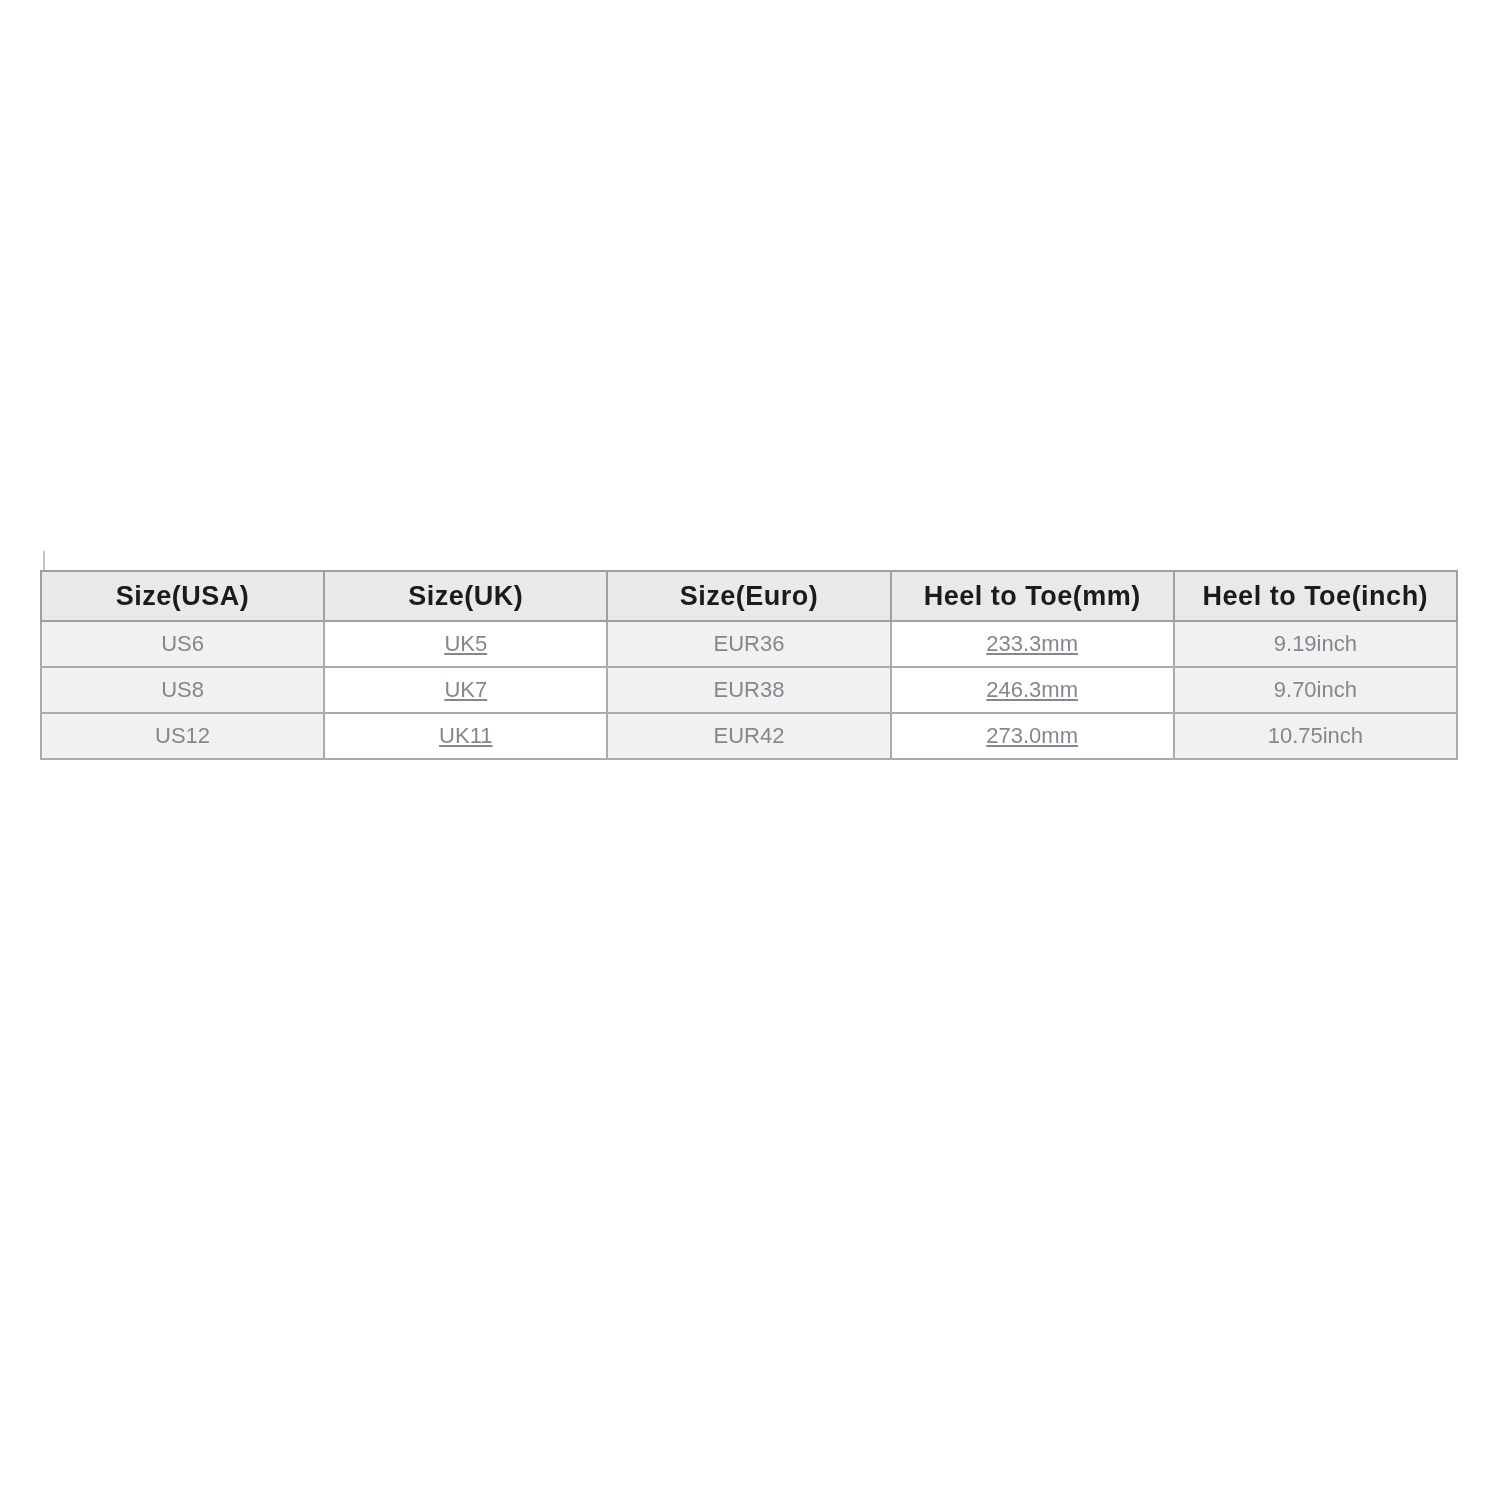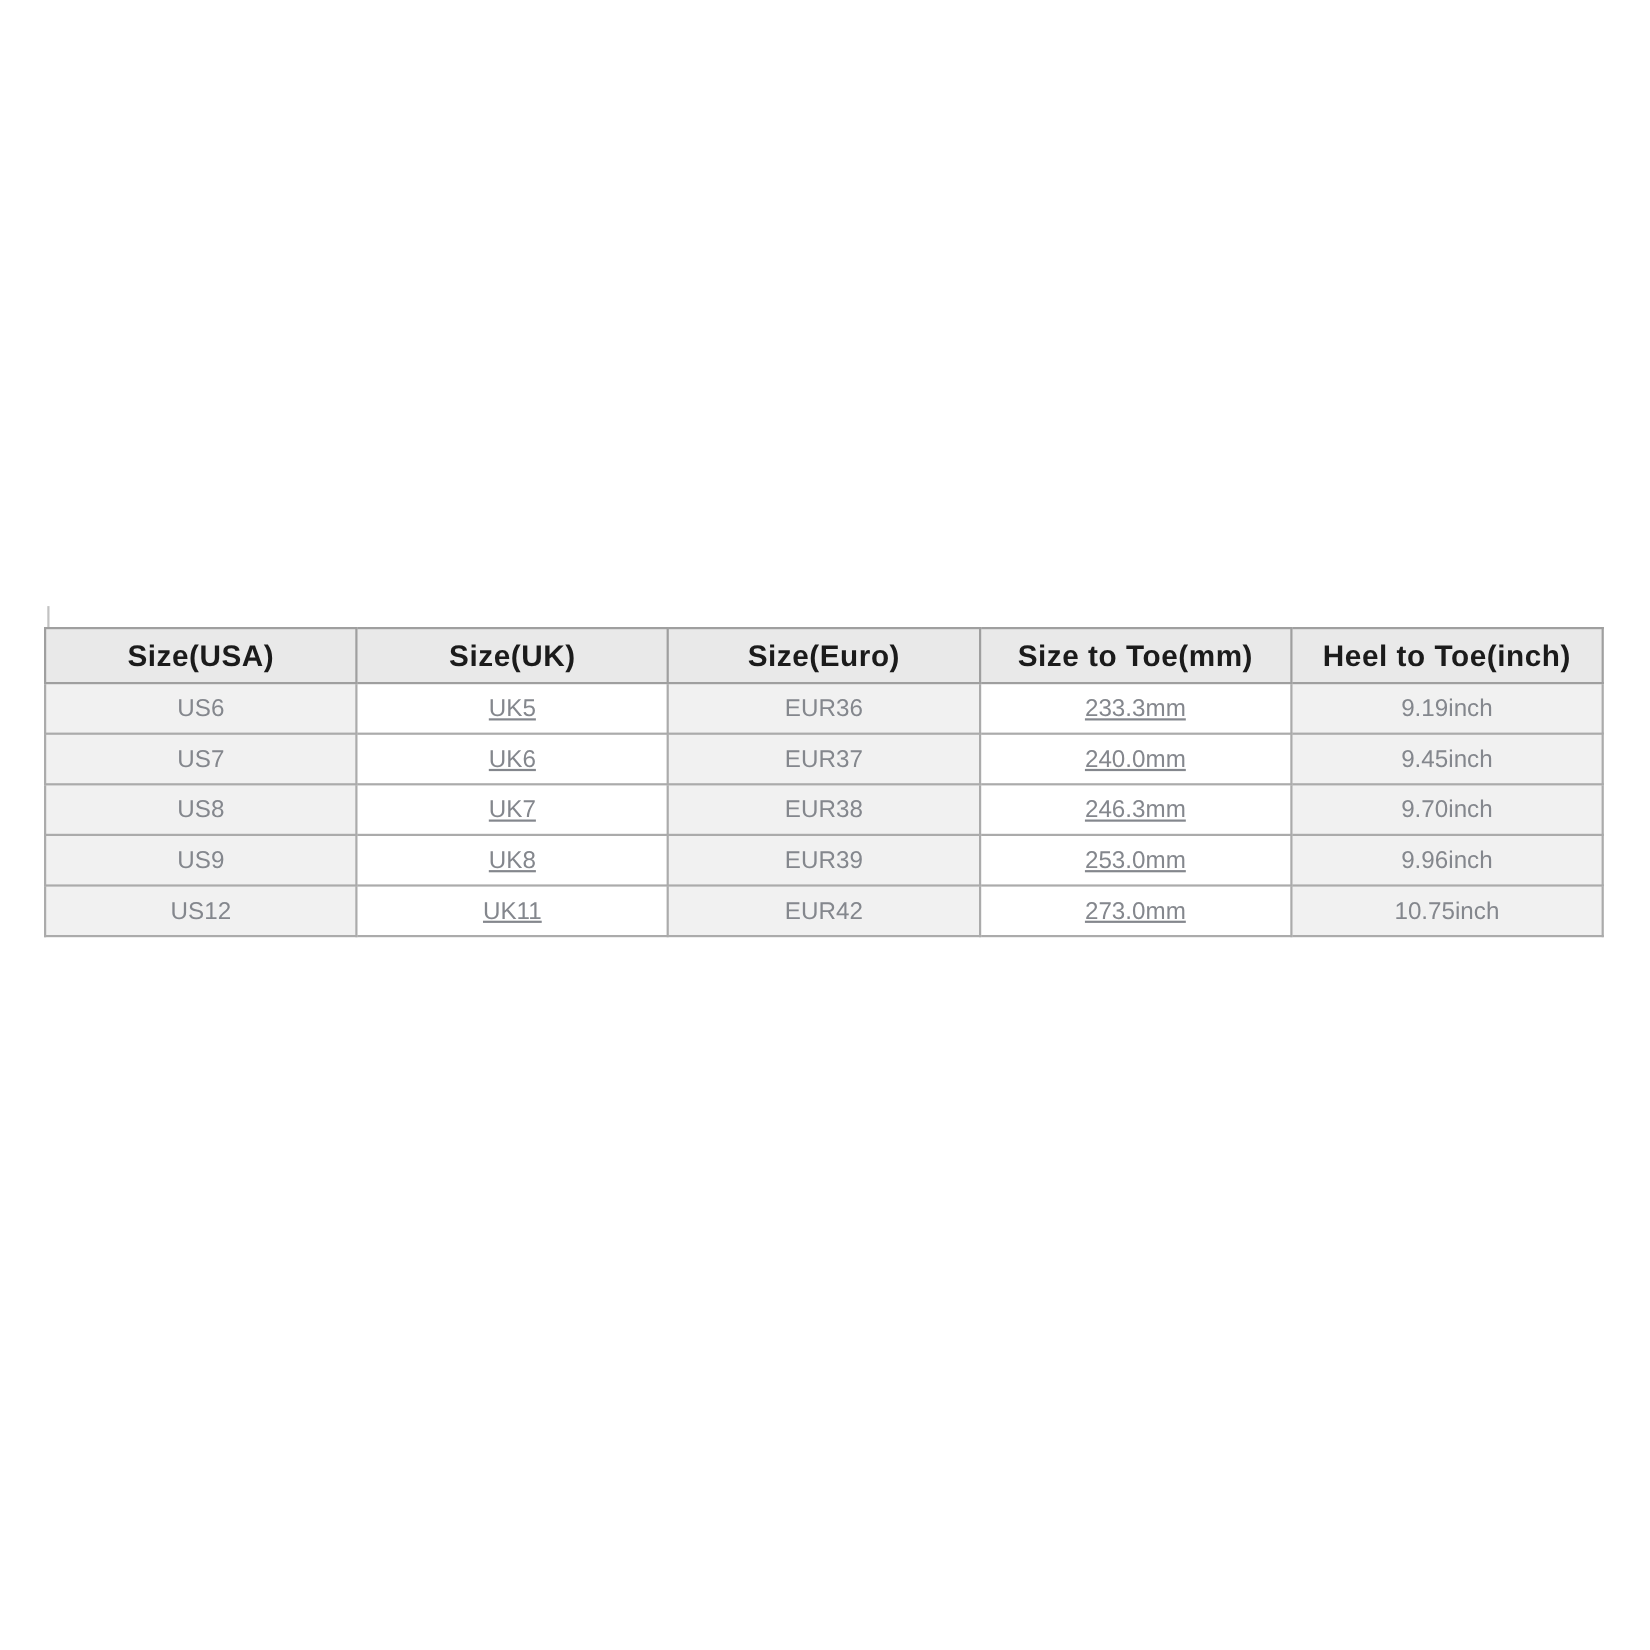--- a/index.html
+++ b/index.html
@@ -69,52 +69,38 @@
 <body style="background: rgb(255, 255, 255);">
 
 <div class="stray-tick"></div>
 
 <table class="size-table">
   <thead>
     <tr id="header-row">
         <th>Size(USA)</th>
         <th>Size(UK)</th>
         <th>Size(Euro)</th>
-        <th>Size to Toe(mm)</th>
+        <th>Heel to Toe(mm)</th>
         <th>Heel to Toe(inch)</th>
       </tr>
   </thead>
   <tbody id="table-body">
       <tr>
         <td class="col-stripe">US6</td>
         <td class="col-plain">UK5</td>
         <td class="col-stripe">EUR36</td>
         <td class="col-plain">233.3mm</td>
         <td class="col-stripe">9.19inch</td>
       </tr>
       <tr>
-        <td class="col-stripe">US7</td>
-        <td class="col-plain">UK6</td>
-        <td class="col-stripe">EUR37</td>
-        <td class="col-plain">240.0mm</td>
-        <td class="col-stripe">9.45inch</td>
-      </tr>
-      <tr>
         <td class="col-stripe">US8</td>
         <td class="col-plain">UK7</td>
         <td class="col-stripe">EUR38</td>
         <td class="col-plain">246.3mm</td>
         <td class="col-stripe">9.70inch</td>
-      </tr>
-      <tr>
-        <td class="col-stripe">US9</td>
-        <td class="col-plain">UK8</td>
-        <td class="col-stripe">EUR39</td>
-        <td class="col-plain">253.0mm</td>
-        <td class="col-stripe">9.96inch</td>
       </tr>
       <tr>
         <td class="col-stripe">US12</td>
         <td class="col-plain">UK11</td>
         <td class="col-stripe">EUR42</td>
         <td class="col-plain">273.0mm</td>
         <td class="col-stripe">10.75inch</td>
       </tr>
     </tbody>
 </table>

